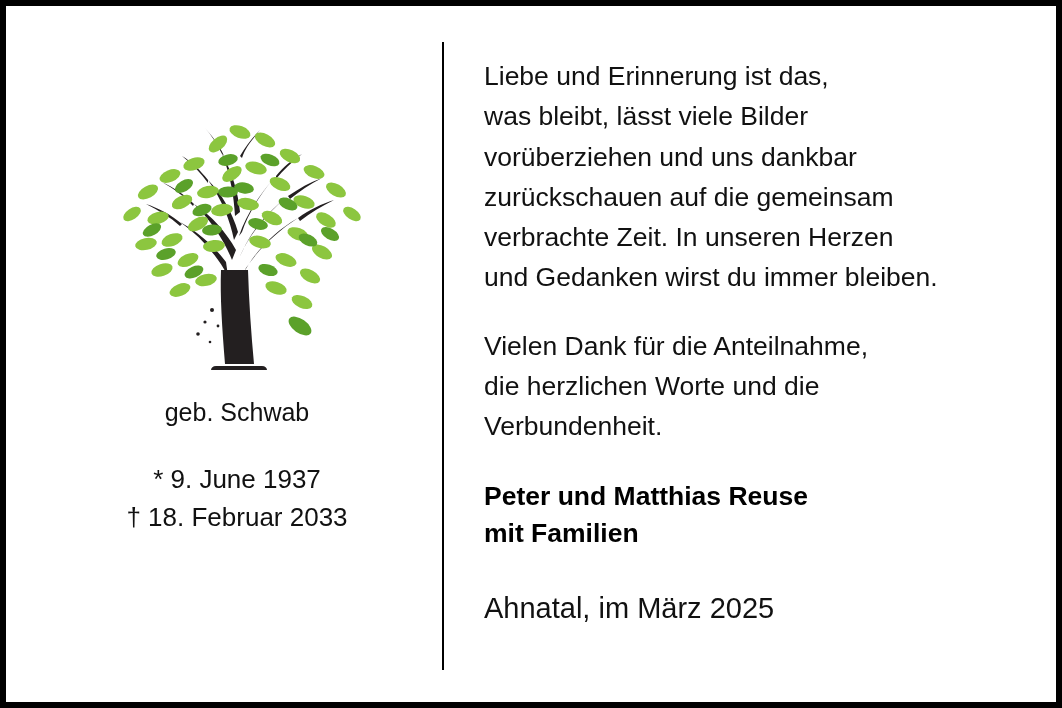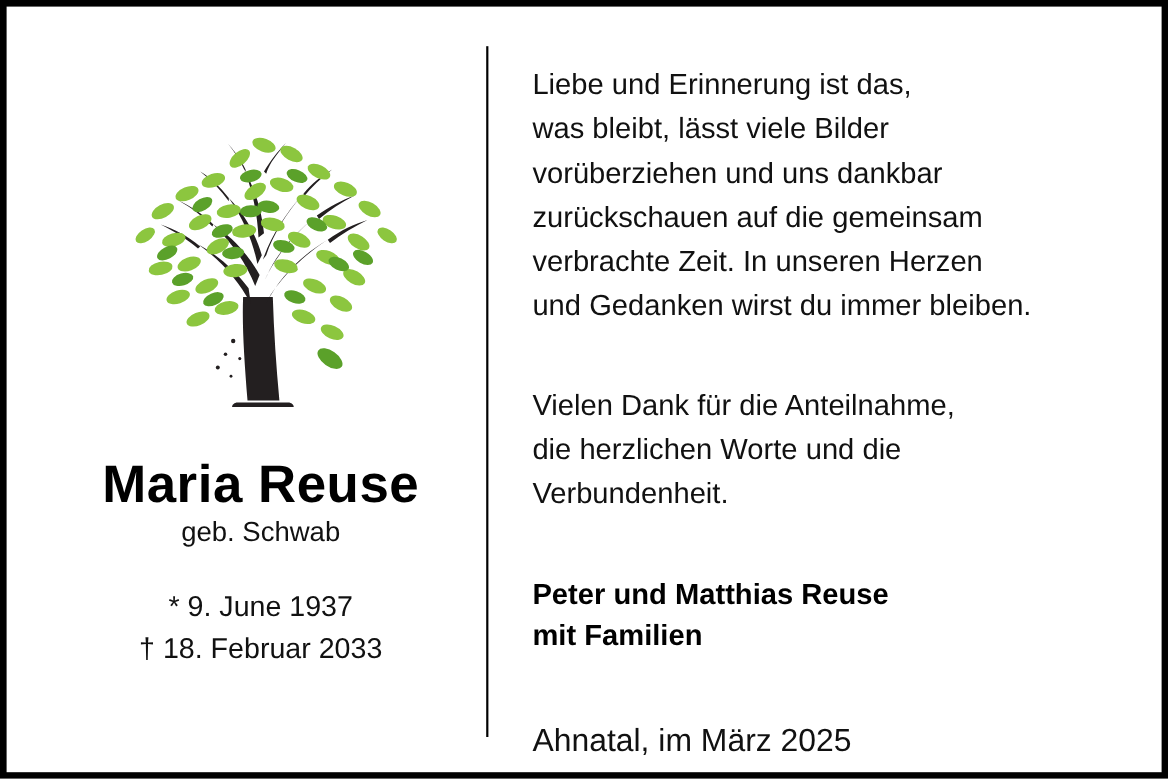--- a/index.html
+++ b/index.html
@@ -77,21 +77,20 @@
     margin: 14px 0 14px 0;
     flex: 0 0 2px;
   }
 
   
   .right-col {
     flex: 1 1 auto;
     padding: 28px 6px 0 40px;
     display: flex;
     flex-direction: column;
-    gap: 22px;
   }
 
   .verse {
     font-size: 26.5px;
     line-height: 1.52;
     color: #111111;
     white-space: pre-line;
   }
 
   .thanks {
@@ -212,21 +211,20 @@
         <g fill="#231f20">
           <circle cx="150" cy="246" r="2"></circle>
           <circle cx="143" cy="258" r="1.6"></circle>
           <circle cx="156" cy="262" r="1.4"></circle>
           <circle cx="136" cy="270" r="1.8"></circle>
           <circle cx="148" cy="278" r="1.3"></circle>
         </g>
       </g>
     </svg>
 
-    <div class="deceased-name">Maria Reuse</div>
     <div class="maiden-name">geb. Schwab</div>
 
     <div class="dates">
       <div>* 9. June 1937</div>
       <div>† 18. Februar 2033</div>
     </div>
   </div>
 
   <div class="divider"></div>
 

